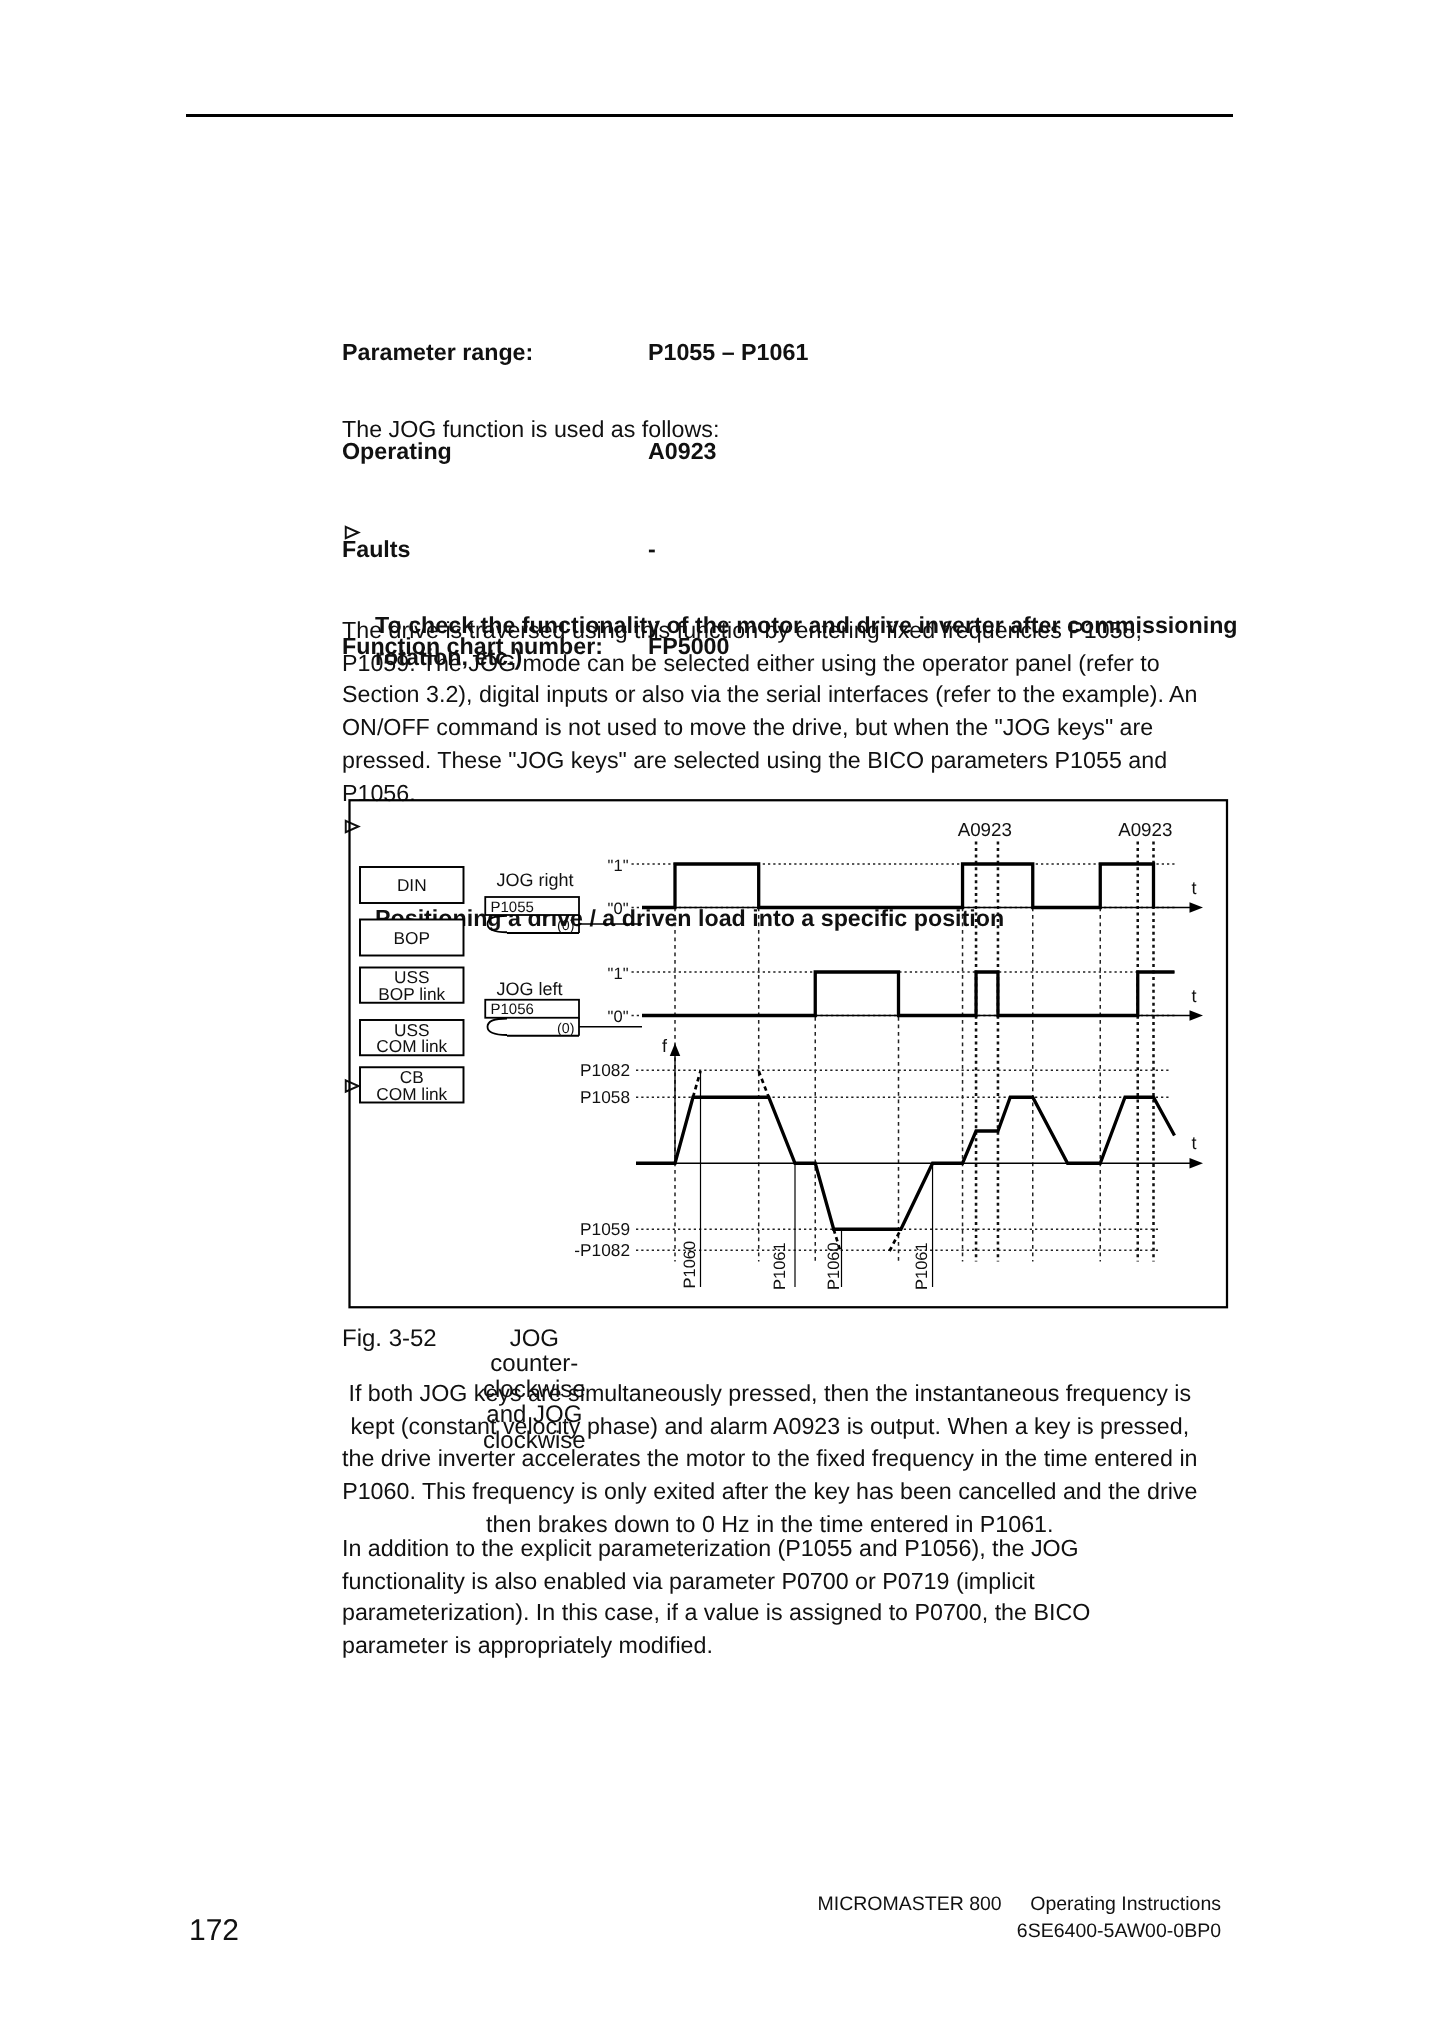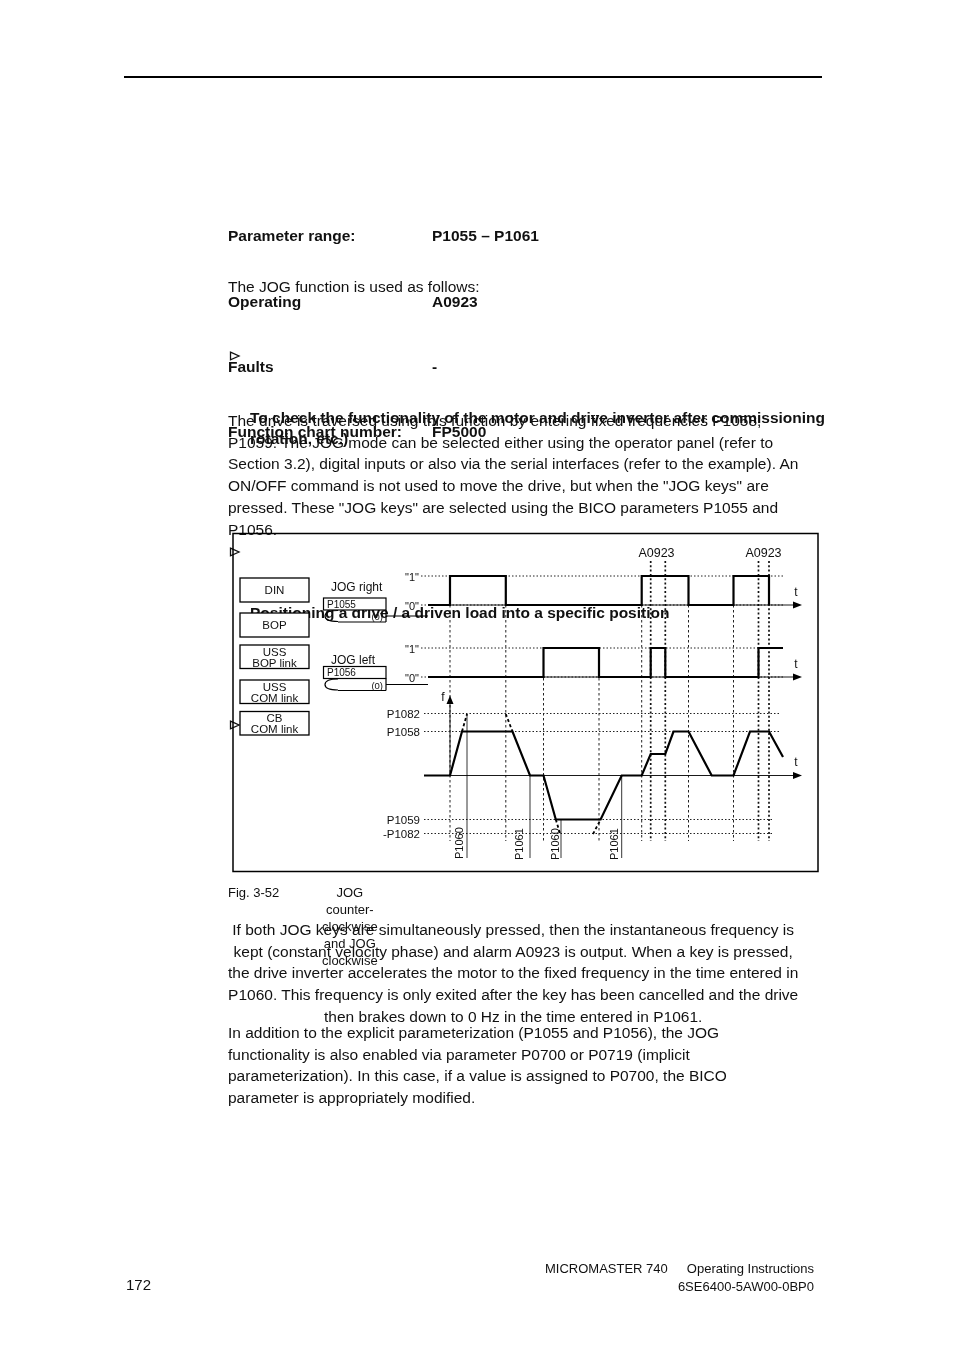--- a/index.html
+++ b/index.html
@@ -13,25 +13,25 @@
   .tline{white-space:pre;}
   #param-block{left:228px;top:182px;font-weight:bold;}
   .param-row{display:flex;}
   .param-label{width:204px;}
   #lead{left:228px;top:276px;}
   #bullets{left:228px;top:298px;}
   .bullet{position:relative;padding-left:22px;font-weight:bold;}
   .bullet .bicon{position:absolute;left:1px;top:5px;}
   #intro-para{left:228px;top:410px;}
   #figure-wrap{left:225px;top:530px;width:600px;height:345px;}
-  #caption{left:228px;top:884px;font-size:13px;line-height:17px;text-align:center;}
+  #caption{left:228px;top:884px;font-size:16px;line-height:17px;text-align:center;}
   #caption .cap-text{position:absolute;left:94px;top:0;}
   #p1{left:228px;top:919px;text-align:center;}
   #p2{left:228px;top:1022px;}
-  #page-number{left:126px;top:1276px;font-size:15px;}
+  #page-number{left:126px;top:1276px;font-size:20px;}
   #footer-right{right:140px;top:1260px;text-align:right;font-size:13px;line-height:17.5px;}
   #footer-right .gap{display:inline-block;width:19px;}
   svg text{font-family:"Liberation Sans", sans-serif;fill:#111;}
 </style>
 </head>
 <body>
 
 <div id="top-rule" class="abs"></div>
 
 <div id="param-block" class="abs textblock">
@@ -208,15 +208,15 @@
 <div id="caption" class="abs">
   <span class="cap-label">Fig. 3-52</span>
   <span class="cap-text">JOG counter-clockwise and JOG clockwise</span>
 </div>
 
 <div id="p1" class="abs textblock"><div class="tline">If both JOG keys are simultaneously pressed, then the instantaneous frequency is</div><div class="tline">kept (constant velocity phase) and alarm A0923 is output. When a key is pressed,</div><div class="tline">the drive inverter accelerates the motor to the fixed frequency in the time entered in</div><div class="tline">P1060. This frequency is only exited after the key has been cancelled and the drive</div><div class="tline">then brakes down to 0 Hz in the time entered in P1061.</div></div>
 <div id="p2" class="abs textblock"><div class="tline">In addition to the explicit parameterization (P1055 and P1056), the JOG</div><div class="tline">functionality is also enabled via parameter P0700 or P0719 (implicit</div><div class="tline">parameterization). In this case, if a value is assigned to P0700, the BICO</div><div class="tline">parameter is appropriately modified.</div></div>
 
 <div id="page-number" class="abs">172</div>
 <div id="footer-right" class="abs">
-  <div><span>MICROMASTER 740</span><span class="gap"></span><span>Operating Instructions</span></div>
+  <div><span>MICROMASTER 800</span><span class="gap"></span><span>Operating Instructions</span></div>
   <div>6SE6400-5AW00-0BP0</div>
 </div>
 
 </body></html>

